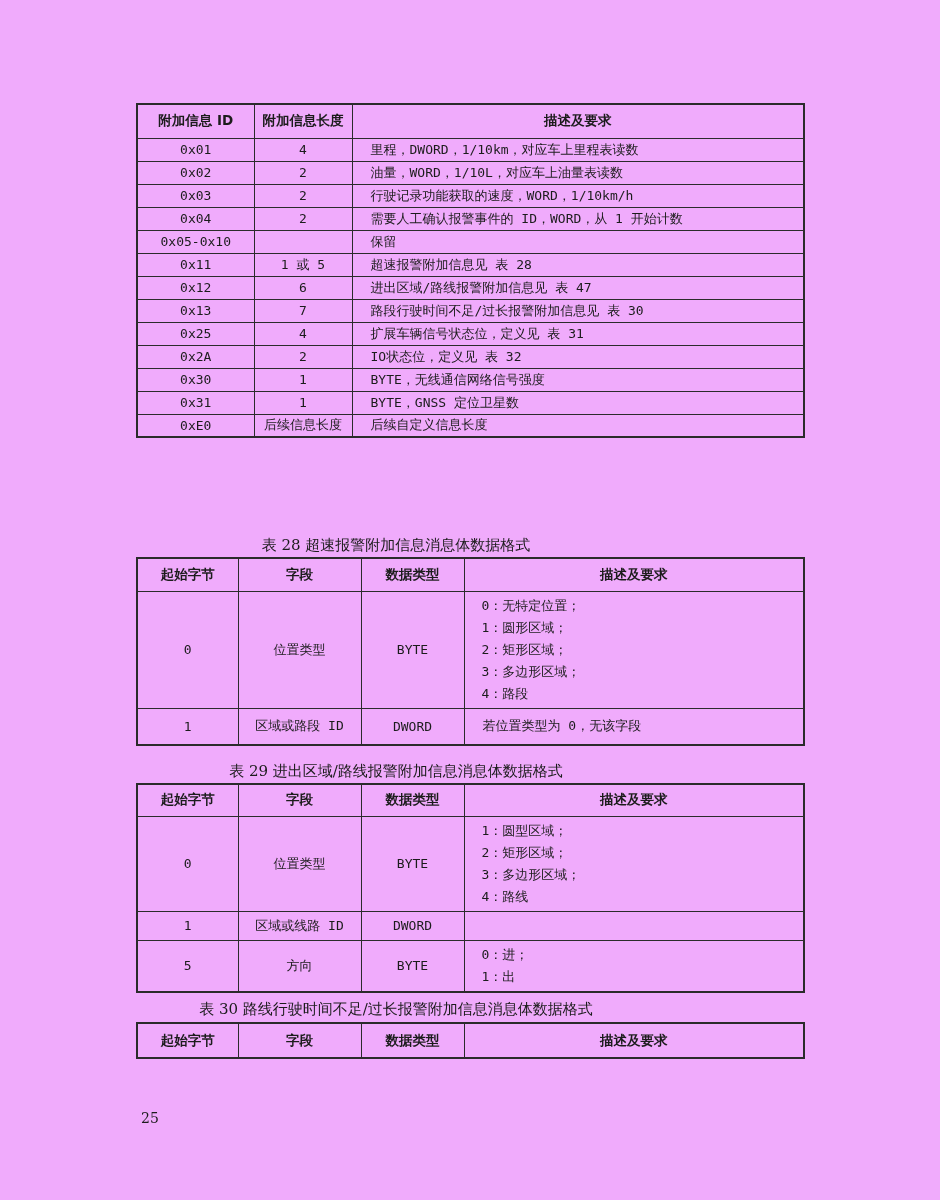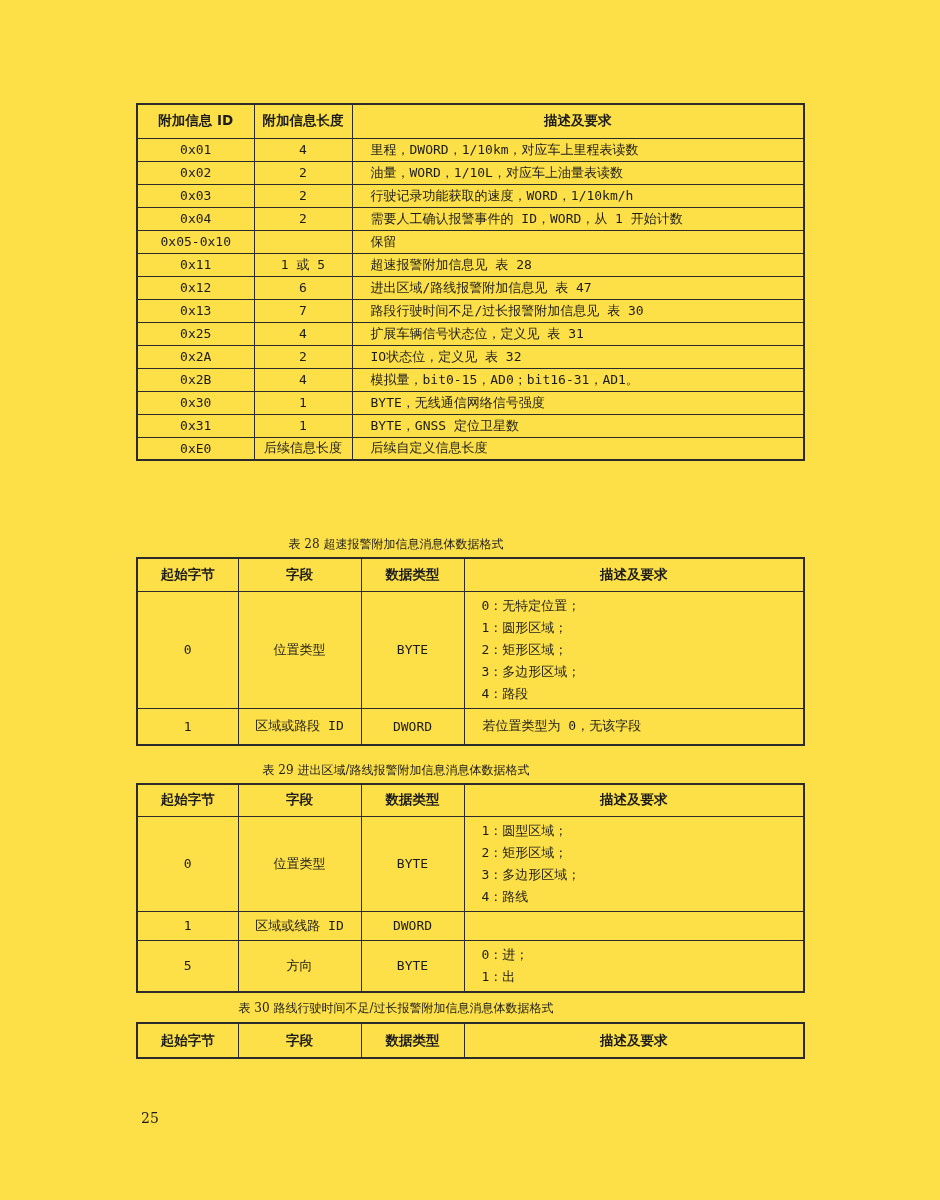--- a/index.html
+++ b/index.html
@@ -1,17 +1,17 @@
 <!DOCTYPE html>
 <html><head>
 <meta charset="utf-8">
 <style>
   html, body { margin:0; padding:0; background:#e8e8e8; }
   .page {
-    position:relative; width:940px; height:1200px; background:#fde047;
+    position:relative; width:940px; height:1200px; background:#f0abfc;
     font-family:"DejaVu Sans Mono","DejaVu Sans",sans-serif; color:#1c1c1c;
     overflow:hidden; margin:0 auto;
   }
   table.tbl {
     position:absolute; border-collapse:collapse; table-layout:fixed;
     border:2px solid #2b2b2b;
   }
   .tbl th, .tbl td {
     border:1px solid #2b2b2b; padding:0; font-size:13px;
     vertical-align:middle; overflow:hidden; white-space:nowrap;
@@ -20,21 +20,21 @@
     font-family:"DejaVu Sans","Liberation Sans",sans-serif;
     font-weight:bold; font-size:13.5px; text-align:center;
   }
   td.c { text-align:center; }
   td.l { text-align:left; padding-left:18px; }
   td.lines { text-align:left; padding:3px 0 3px 17px; }
   td.lines .ln { line-height:22px; }
   .caption {
     position:absolute; left:0; width:792px; text-align:center;
     font-family:"DejaVu Serif","Liberation Serif",serif;
-    font-size:12px; color:#1c1c1c;
+    font-size:15px; color:#1c1c1c;
   }
   .page-number {
     position:absolute; left:141px; top:1110px;
     font-family:"DejaVu Serif","Liberation Serif",serif; font-size:14px;
   }
 </style>
 </head>
 <body>
 
 <div class="page">
@@ -95,25 +95,20 @@
       </tr>
       <tr style="height:23px">
         <td class="c">0x25</td>
         <td class="c">4</td>
         <td class="l">扩展车辆信号状态位，定义见 表 31</td>
       </tr>
       <tr style="height:23px">
         <td class="c">0x2A</td>
         <td class="c">2</td>
         <td class="l">IO状态位，定义见 表 32</td>
-      </tr>
-      <tr style="height:23px">
-        <td class="c">0x2B</td>
-        <td class="c">4</td>
-        <td class="l">模拟量，bit0-15，AD0；bit16-31，AD1。</td>
       </tr>
       <tr style="height:23px">
         <td class="c">0x30</td>
         <td class="c">1</td>
         <td class="l">BYTE，无线通信网络信号强度</td>
       </tr>
       <tr style="height:23px">
         <td class="c">0x31</td>
         <td class="c">1</td>
         <td class="l">BYTE，GNSS 定位卫星数</td>

